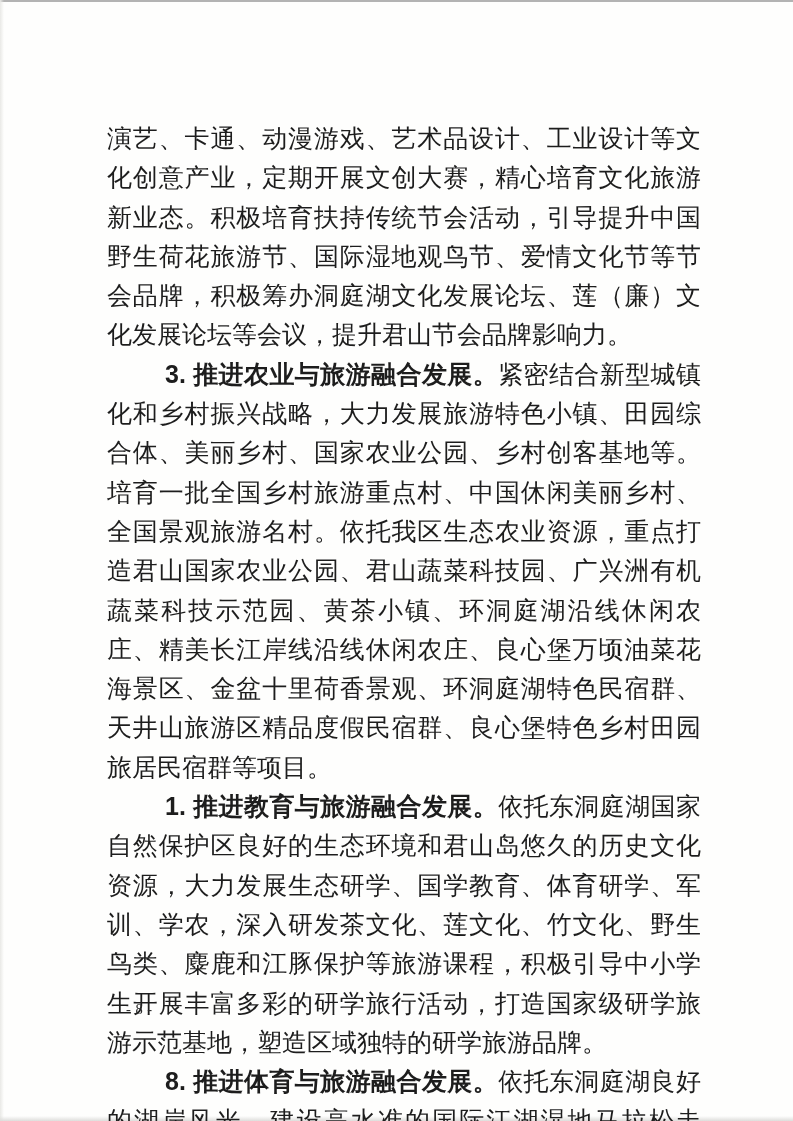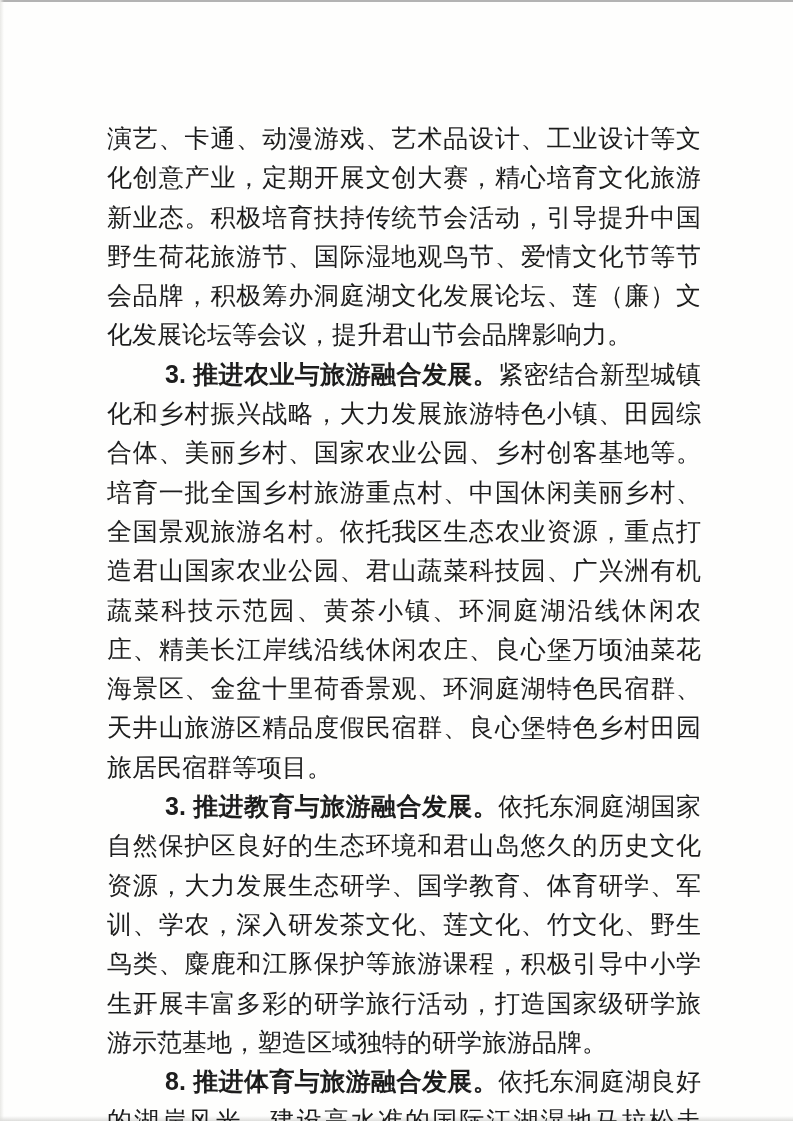--- a/index.html
+++ b/index.html
@@ -57,18 +57,18 @@
 <body>
 
 <div class="page" style="background: rgb(254, 254, 253);">
   <div class="edge-top"></div>
   <div class="edge-left"></div>
   <div class="edge-bottom"></div>
 
   <div class="body-text" style="color: rgb(29, 29, 29);">
       <p class="para"><span class="run">演艺、卡通、动漫游戏、艺术品设计、工业设计等文化创意产业，定期开展文创大赛，精心培育文化旅游新业态。积极培育扶持传统节会活动，引导提升中国野生荷花旅游节、国际湿地观鸟节、爱情文化节等节会品牌，积极筹办洞庭湖文化发展论坛、莲（廉）文化发展论坛等会议，提升君山节会品牌影响力。</span></p>
       <p class="para indent"><span class="run-bold">3. 推进农业与旅游融合发展。</span><span class="run">紧密结合新型城镇化和乡村振兴战略，大力发展旅游特色小镇、田园综合体、美丽乡村、国家农业公园、乡村创客基地等。培育一批全国乡村旅游重点村、中国休闲美丽乡村、全国景观旅游名村。依托我区生态农业资源，重点打造君山国家农业公园、君山蔬菜科技园、广兴洲有机蔬菜科技示范园、黄茶小镇、环洞庭湖沿线休闲农庄、精美长江岸线沿线休闲农庄、良心堡万顷油菜花海景区、金盆十里荷香景观、环洞庭湖特色民宿群、天井山旅游区精品度假民宿群、良心堡特色乡村田园旅居民宿群等项目。</span></p>
-      <p class="para indent"><span class="run-bold">3. 推进教育与旅游融合发展。</span><span class="run">依托东洞庭湖国家自然保护区良好的生态环境和君山岛悠久的历史文化资源，大力发展生态研学、国学教育、体育研学、军训、学农，深入研发茶文化、莲文化、竹文化、野生鸟类、麋鹿和江豚保护等旅游课程，积极引导中小学生开展丰富多彩的研学旅行活动，打造国家级研学旅游示范基地，塑造区域独特的研学旅游品牌。</span></p>
+      <p class="para indent"><span class="run-bold">1. 推进教育与旅游融合发展。</span><span class="run">依托东洞庭湖国家自然保护区良好的生态环境和君山岛悠久的历史文化资源，大力发展生态研学、国学教育、体育研学、军训、学农，深入研发茶文化、莲文化、竹文化、野生鸟类、麋鹿和江豚保护等旅游课程，积极引导中小学生开展丰富多彩的研学旅行活动，打造国家级研学旅游示范基地，塑造区域独特的研学旅游品牌。</span></p>
       <p class="para indent"><span class="run-bold">8. 推进体育与旅游融合发展。</span><span class="run">依托东洞庭湖良好的湖岸风光，建设高水准的国际江湖湿地马拉松走廊，建立环洞庭湖马</span></p>
     </div>
 
   <div class="page-number">- 8 -</div>
 </div>
 
 </body></html>

